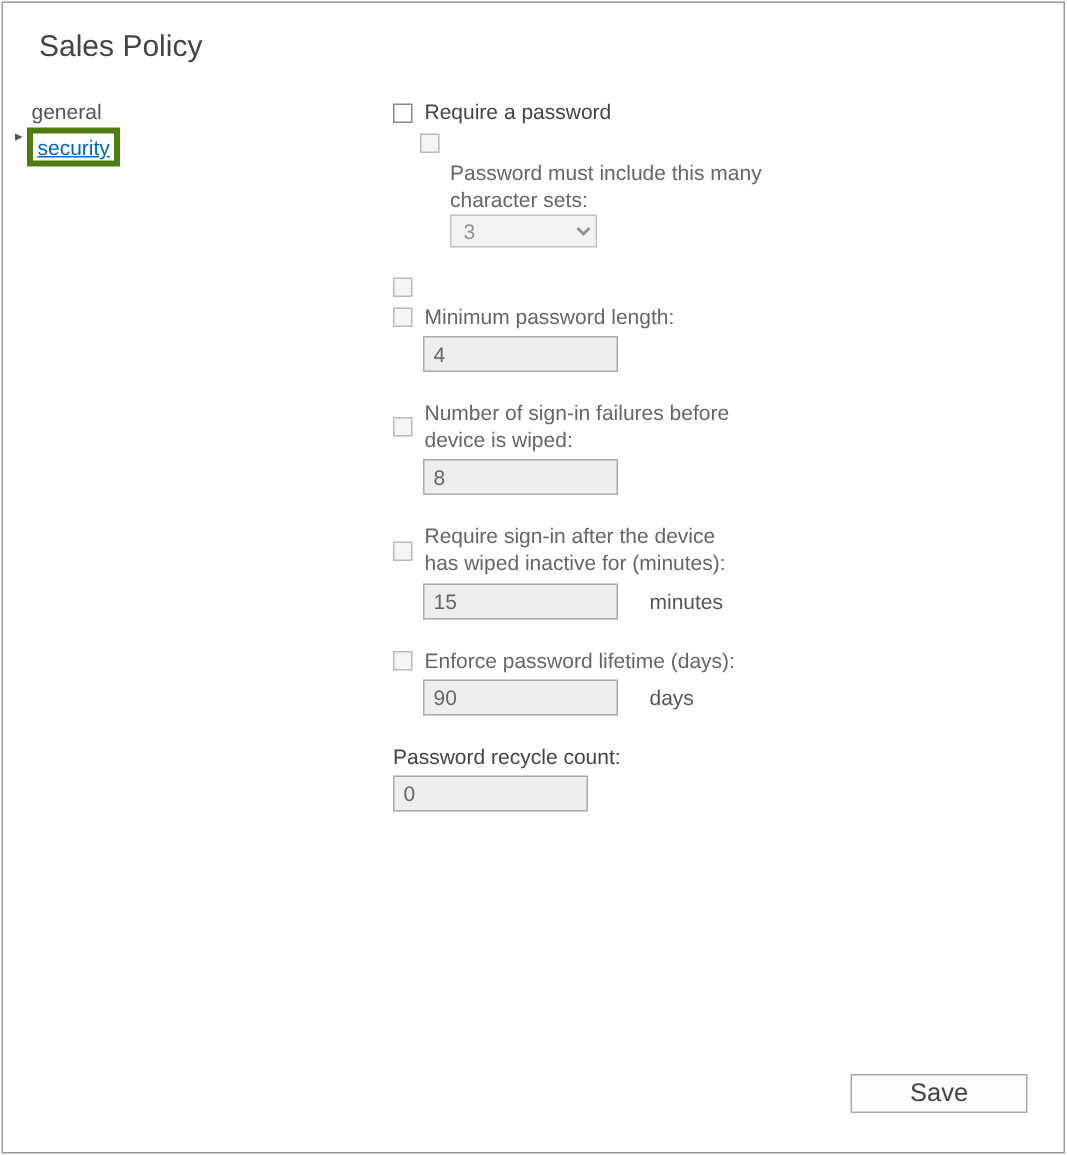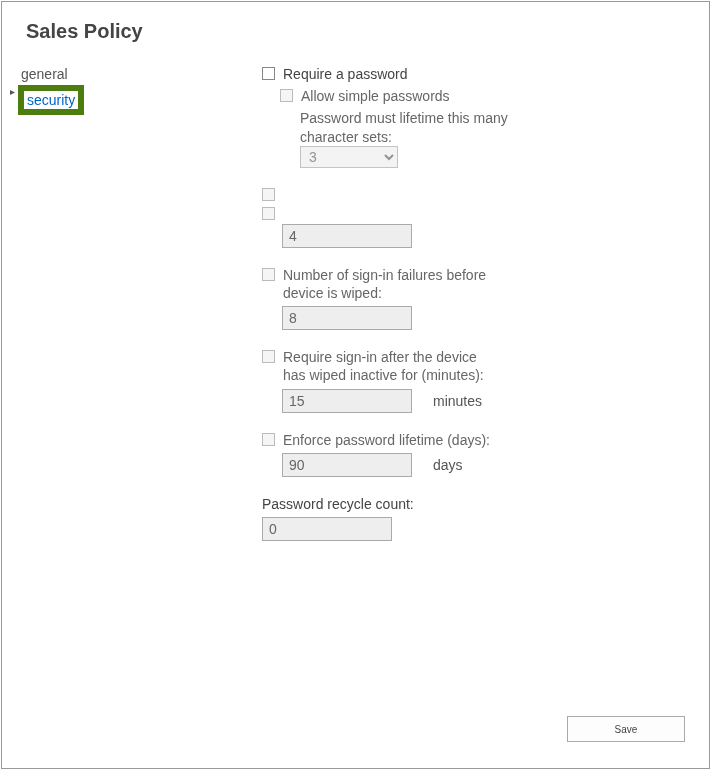--- a/index.html
+++ b/index.html
@@ -12,21 +12,21 @@
     }
     .panel {
       width: 709px;
       height: 768px;
       border: 1px solid #999;
       margin: 1px;
       position: relative;
     }
     .page-title {
       font-size: 20px;
-      font-weight: 700;
+      font-weight: 400;
       color: #444;
       margin: 18px 0 22px 24px;
     }
     .content {
       display: flex;
     }
     .sidebar {
       width: 90px;
       padding-left: 16px;
       padding-right: 10px;
@@ -34,40 +34,41 @@
       position: relative;
     }
     .nav-item {
       color: #555;
       margin-bottom: 2px;
       cursor: pointer;
       padding: 1px 3px;
     }
     .nav-item.selected {
       color: #0066cc;
-      border: 6px solid #4d7c0f;
+      border: 4px solid #4d7c0f;
       display: inline-block;
       position: relative;
+      text-decoration: underline;
     }
     .nav-caret {
       position: absolute;
       left: 8px;
       top: 22px;
       font-size: 10px;
       color: #555;
       line-height: 1;
     }
     .main {
       flex: 1;
       padding-right: 30px;
       padding-left: 170px;
     }
     .row {
       display: flex;
-      align-items: flex-start;
+      align-items: center;
       margin-bottom: 4px;
     }
     .cb {
       width: 13px;
       height: 13px;
       border: 1px solid #888;
       background: #fff;
       margin-right: 8px;
       margin-top: 2px;
       flex: none;
@@ -119,21 +120,21 @@
       right: 24px;
       display: flex;
       gap: 10px;
     }
     .btn {
       width: 118px;
       height: 26px;
       background: #fdfdfd;
       border: 1px solid #aaa;
       color: #444;
-      font-size: 10px;
+      font-size: 17px;
       cursor: pointer;
       font-family: inherit;
     }
   </style>
 </head>
 <body>
 
 <div class="panel">
   <div class="page-title">Sales Policy</div>
 
@@ -147,38 +148,38 @@
     <div class="main">
 
       <div class="row">
         <span class="cb"></span>
         <span class="lbl">Require a password</span>
       </div>
 
       <div class="indent1">
         <div class="row">
           <span class="cb sub"></span>
-          <span class="lbl sub">Allow simple passwords</span>
         </div>
         <div style="margin-left:20px;">
-          <div class="lbl desc">Password must lifetime this many character sets:</div>
+          <div class="lbl desc">Password must include this many character sets:</div>
           <select class="sel" disabled="">
             <option>3</option>
           </select>
         </div>
       </div>
 
       <div class="section-gap"></div>
 
       <div class="row">
         <span class="cb sub"></span>
       </div>
 
       <div class="row" style="max-width:240px;">
         <span class="cb sub"></span>
+        <span class="lbl sub">Minimum password length:</span>
       </div>
       <div class="input-row">
         <input class="txt" disabled="" value="4" style="">
       </div>
 
       <div class="section-gap"></div>
 
       <div class="row" style="max-width:240px;">
         <span class="cb sub"></span>
         <span class="lbl sub">Number of sign-in failures before device is wiped:</span>

